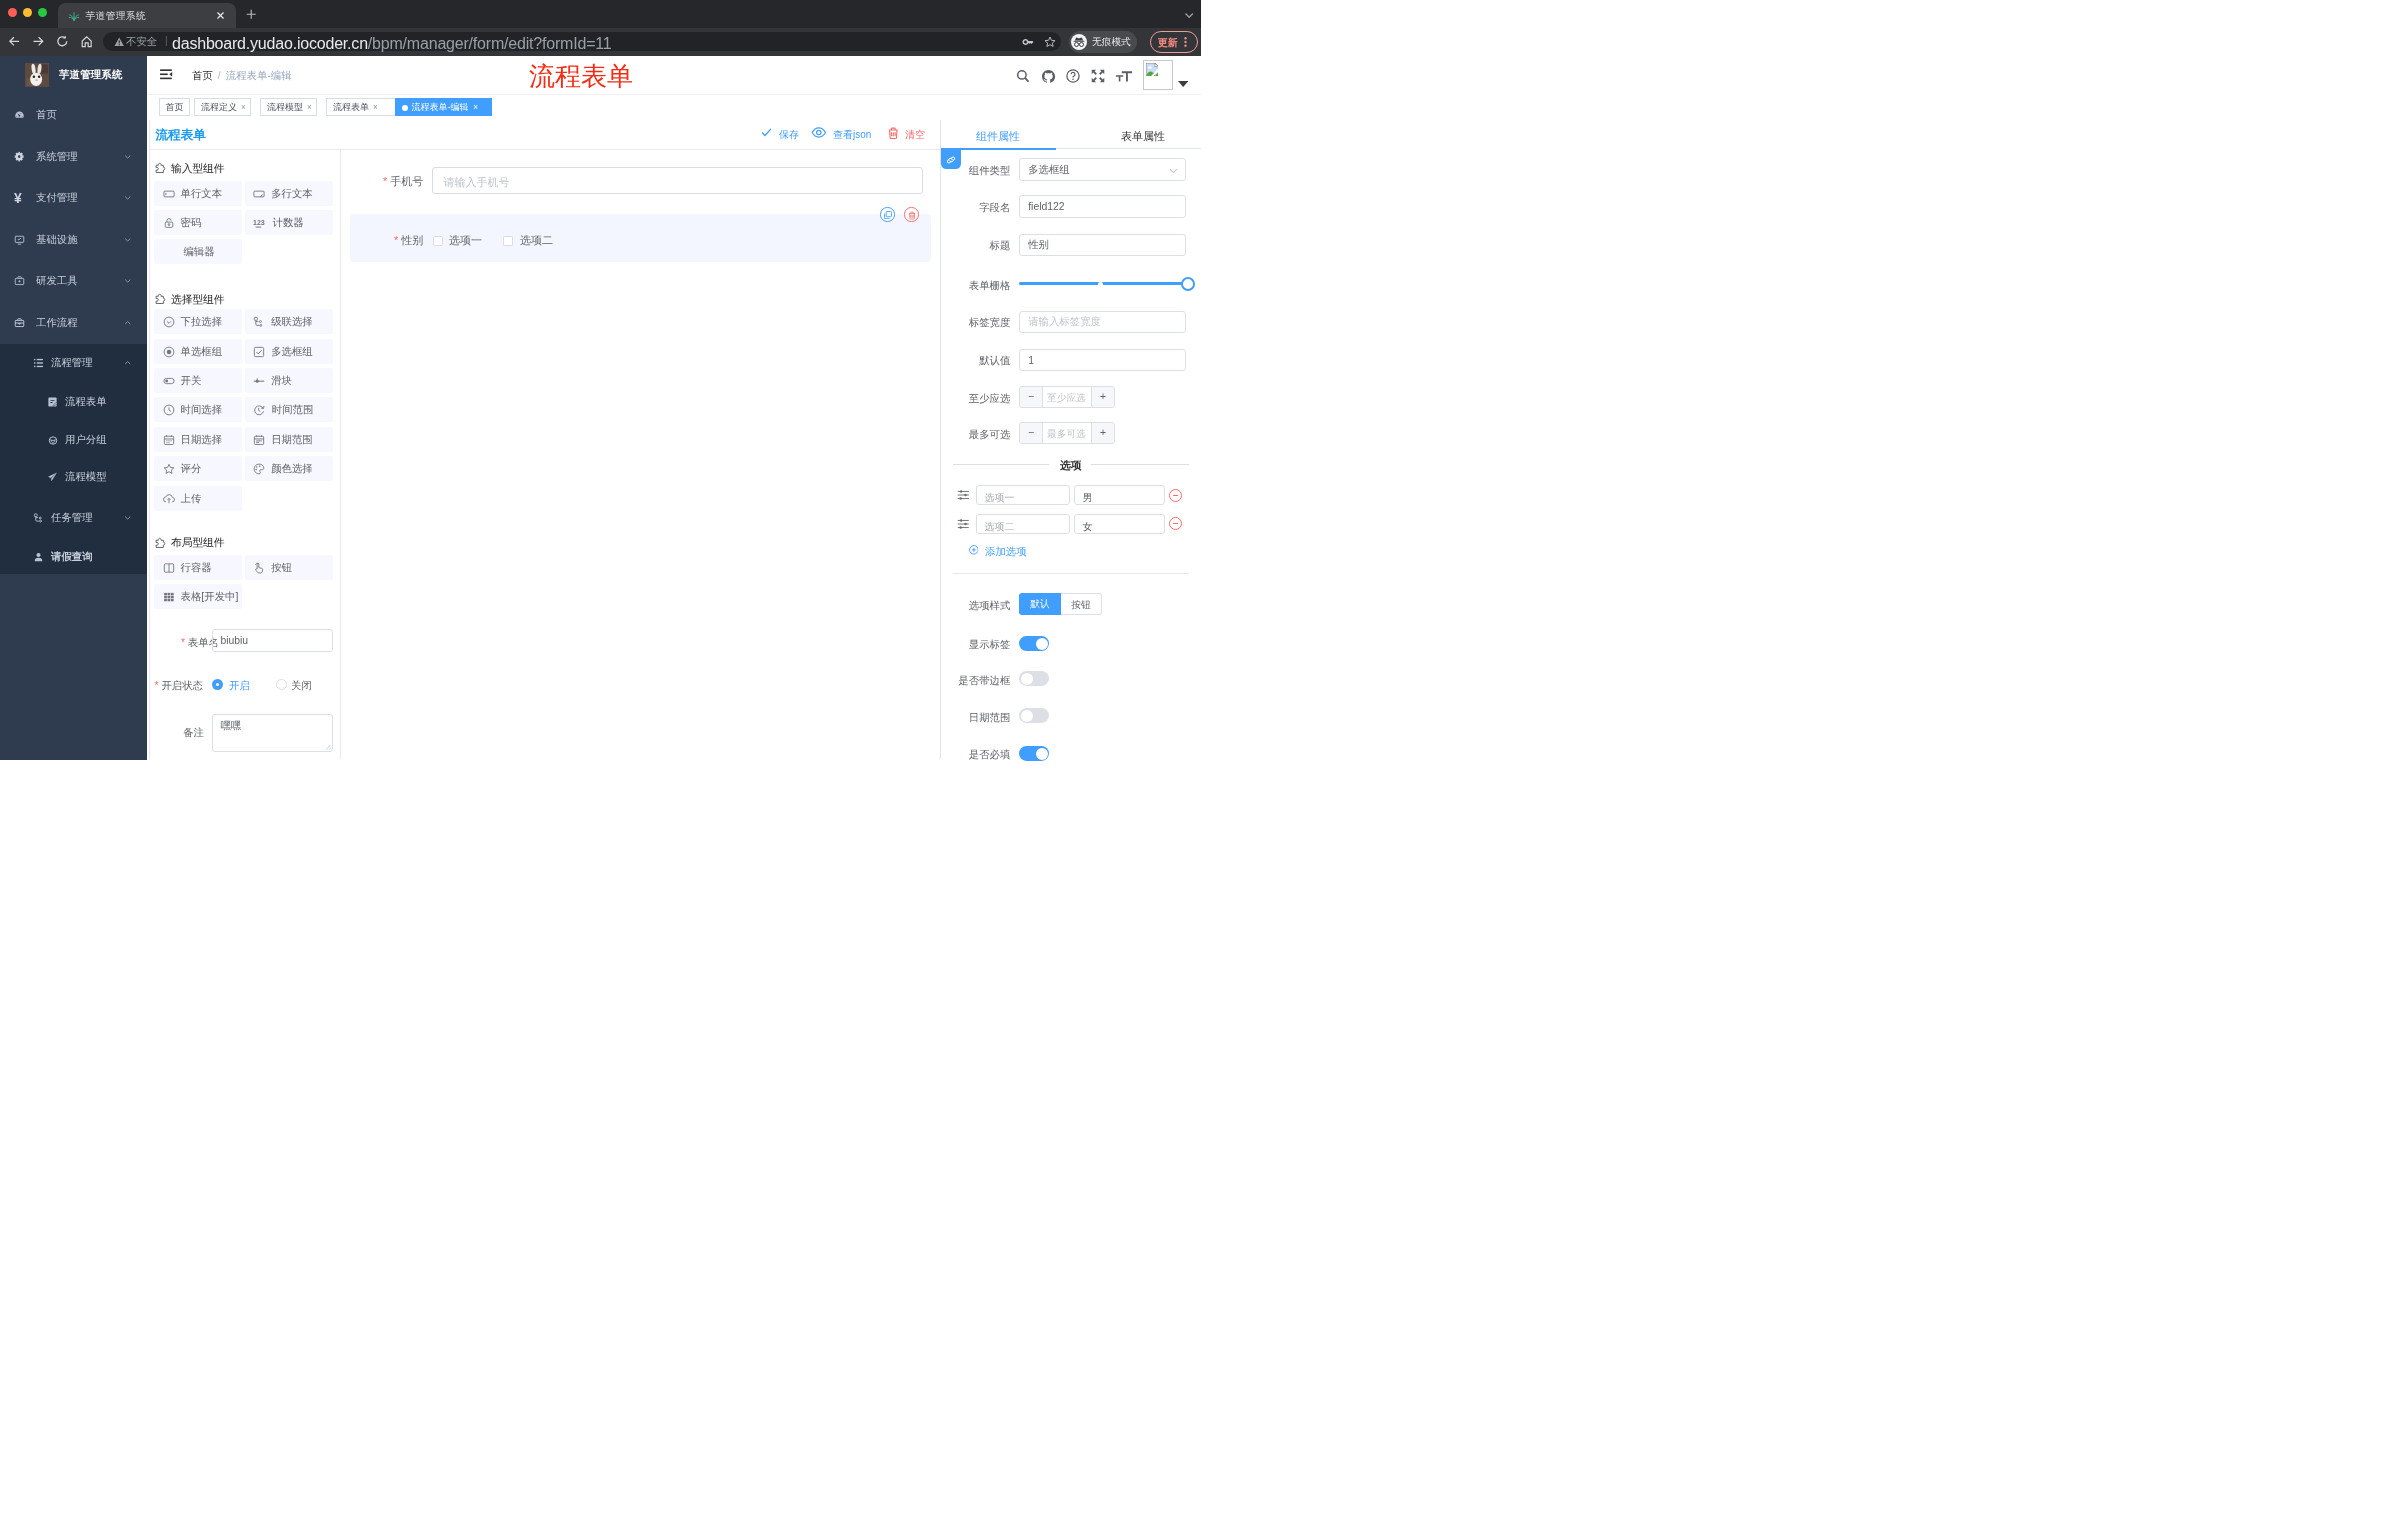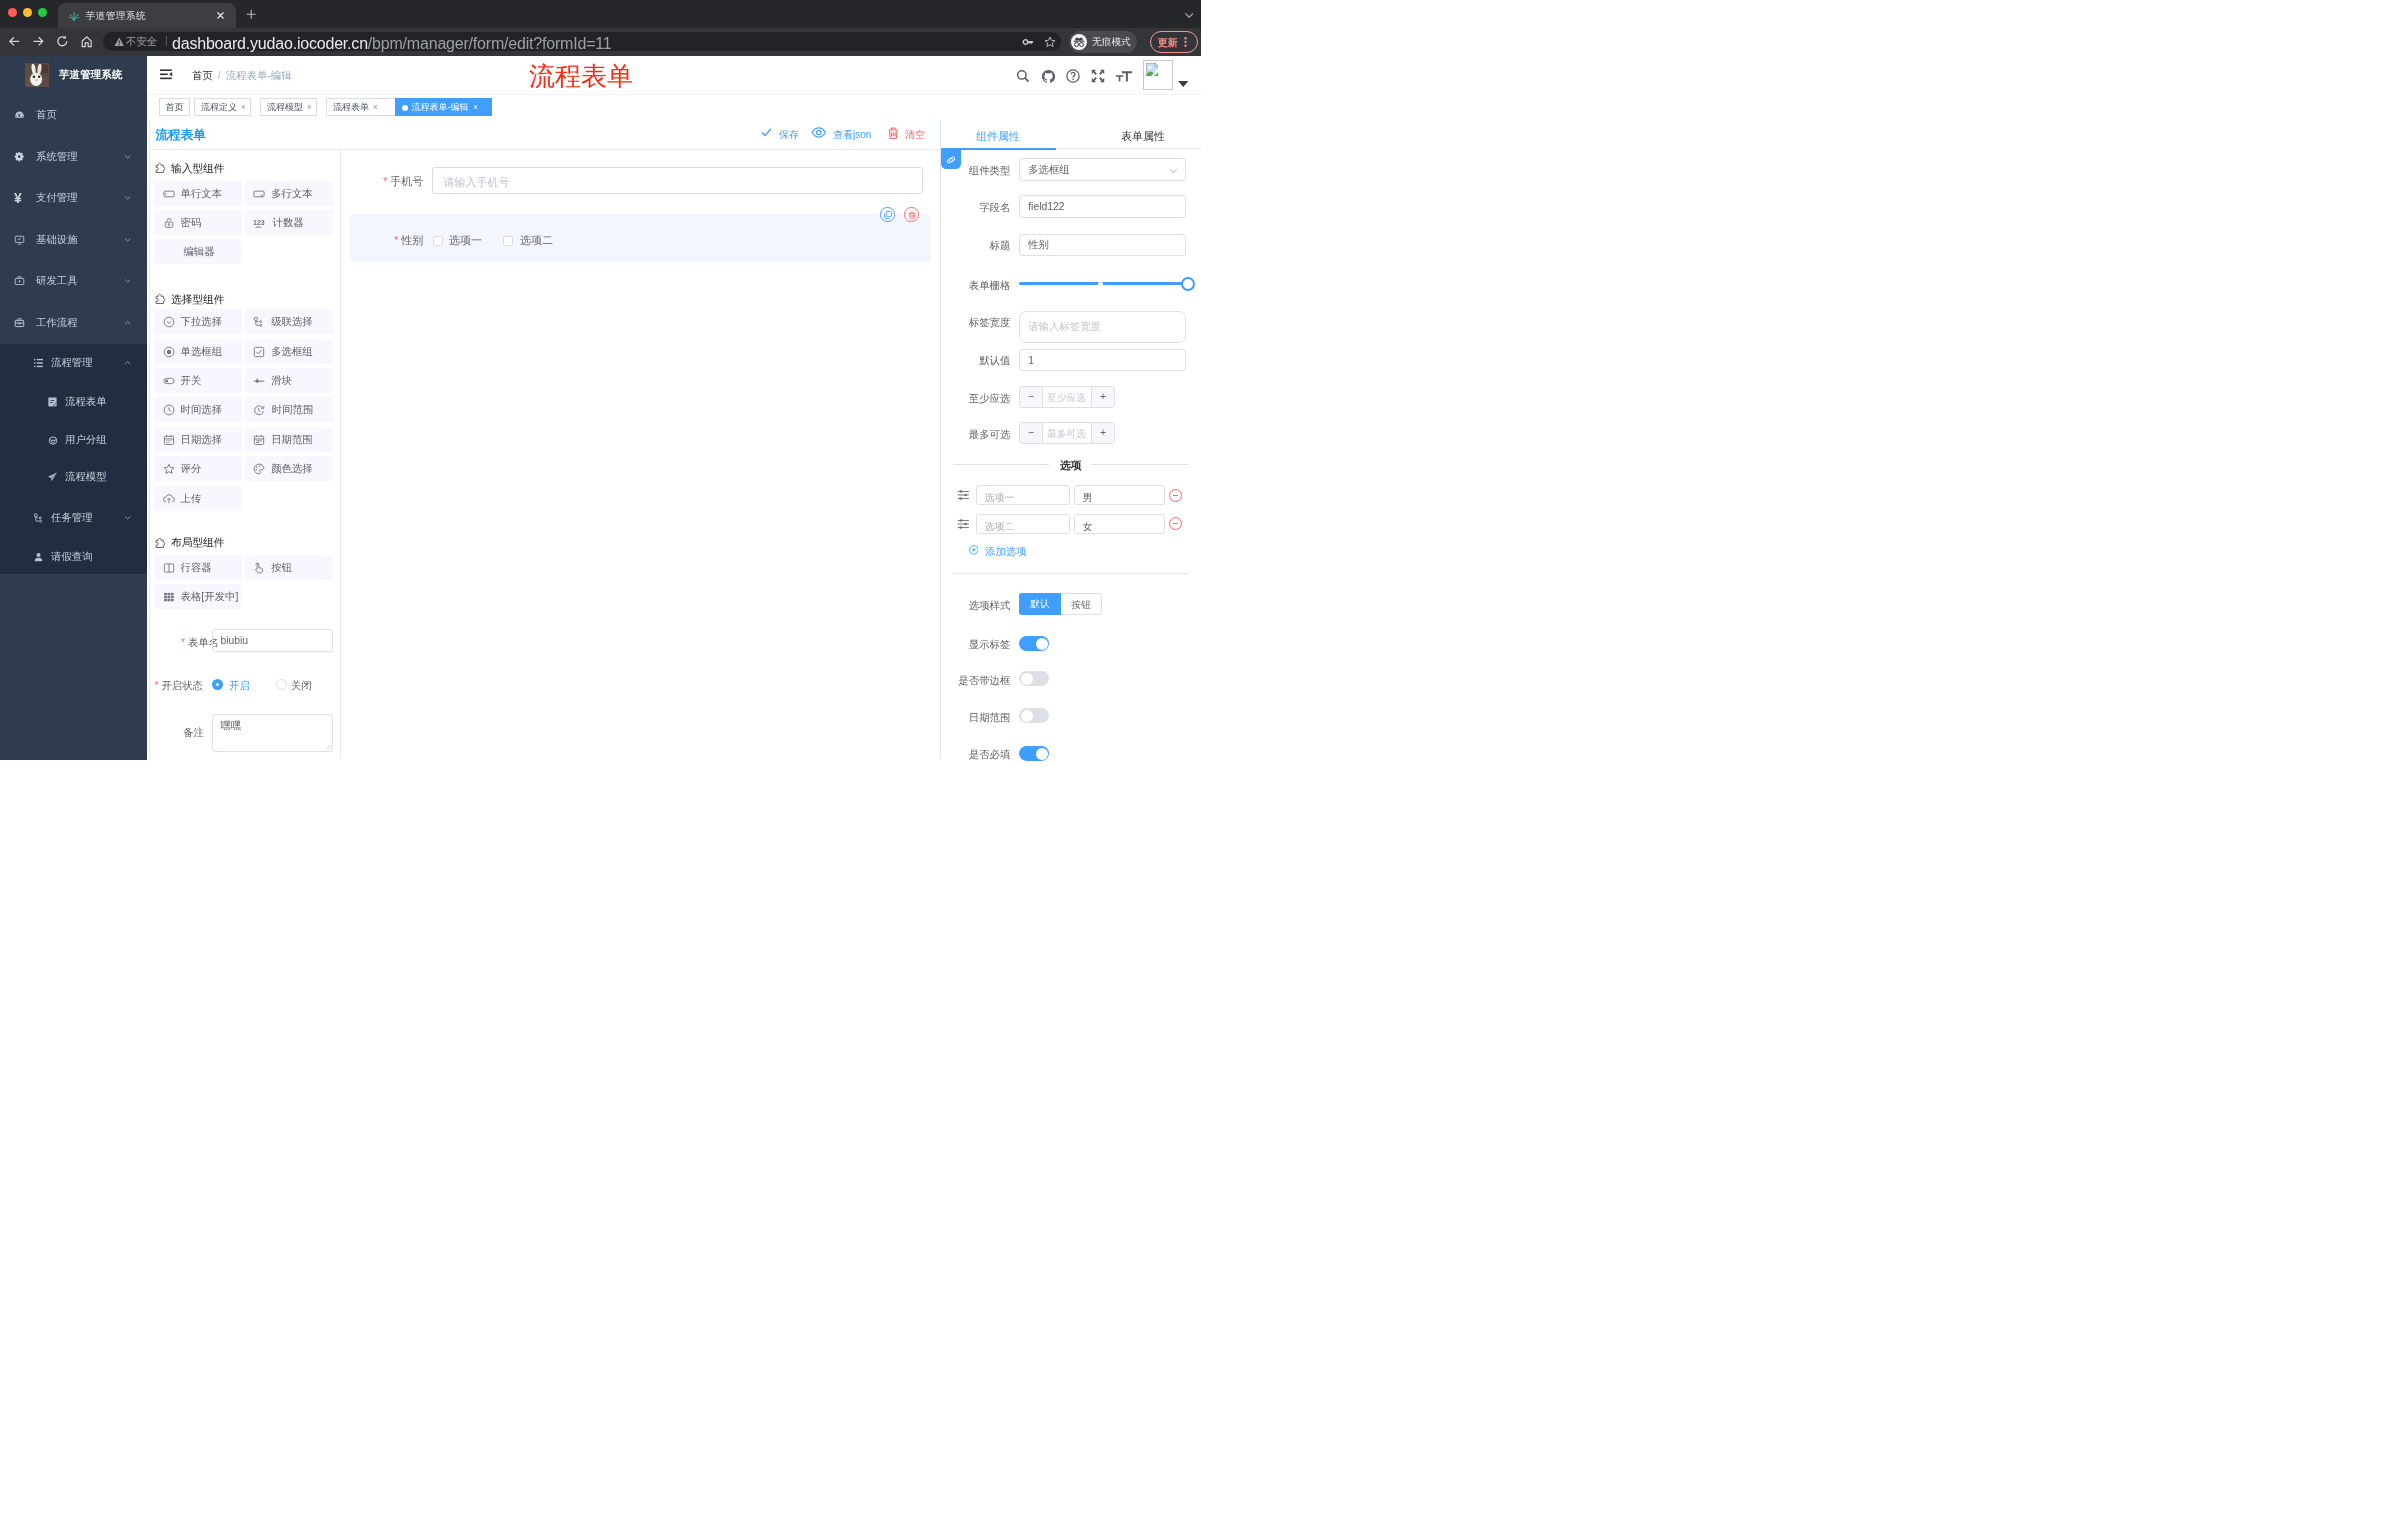--- a/index.html
+++ b/index.html
@@ -238,21 +238,21 @@
           <path d="M4 6 V11 A1.5 1.5 0 0 0 5.5 12.5 H9"></path>
           <path d="M4 7.5 H7.5"></path>
           <circle cx="10.5" cy="8" r="1.4"></circle>
           <circle cx="11" cy="12.5" r="1.4"></circle>
         </svg>
       <span class="mtext" style="left:51px">任务管理</span>
       <svg class="chev" viewBox="0 0 10 10">
           <path d="M1.5 3 L5 6.5 L8.5 3" stroke="#8d99a6" stroke-width="1.3" fill="none"></path>
         </svg>
     </div>
-    <div class="mitem" style="top:194px;height:37px;">
+    <div class="mitem" style="top:194px;height:37px;font-weight:bold;">
       <svg class="abs" style="left:33px;top:50%;transform:translateY(-50%)" width="11" height="11" viewBox="0 0 16 16" fill="#b6c2d1">
           <circle cx="8" cy="5" r="3"></circle>
           <path d="M2.5 14 A5.5 4.8 0 0 1 13.5 14 Z"></path>
         </svg>
       <span class="mtext" style="left:51px">请假查询</span>
     </div>
   </div>
 </div>
 
 <div id="navbar">
@@ -563,21 +563,21 @@
   </div>
   <span class="rlabel" style="left:-19.7px;top:81px;">字段名</span>
   <div class="rinput" style="top:75px;height:23px;">field122</div>
   <span class="rlabel" style="left:-19.7px;top:119px;">标题</span>
   <div class="rinput" style="top:114px;height:22px;">性别</div>
   <span class="rlabel" style="left:-19.7px;top:159px;">表单栅格</span>
   <div class="abs" style="left:78px;top:162px;width:174px;height:3.4px;border-radius:2.2px;background:#409eff;"></div>
   <div class="abs" style="left:157px;top:162px;width:4.5px;height:4.5px;border-radius:50%;background:#fff;"></div>
   <div class="abs" style="left:240px;top:157px;width:14px;height:14px;border-radius:50%;background:#fff;border:2.6px solid #409eff;"></div>
   <span class="rlabel" style="left:-19.7px;top:196px;">标签宽度</span>
-  <div class="rinput ph" style="top:191px;height:32px;border-radius:7px;">请输入标签宽度</div>
+  <div class="rinput ph" style="top:191px;height:22px;">请输入标签宽度</div>
   <span class="rlabel" style="left:-19.7px;top:234px;">默认值</span>
   <div class="rinput" style="top:229px;height:22px;">1</div>
   <span class="rlabel" style="left:-19.7px;top:272px;">至少应选</span>
   <div class="abs" style="left:78px;top:266px;width:96px;height:22px;border:0.7px solid #dcdfe6;border-radius:3px;overflow:hidden;">
     <div class="abs" style="left:0;top:0;width:23px;height:22px;background:#f5f7fa;border-right:0.7px solid #dcdfe6;text-align:center;line-height:20px;color:#606266;font-size:10.4px;">−</div>
     <span class="abs" style="left:27px;top:5.2px;font-size:9.7px;color:#bfc4cc;">至少应选</span>
     <div class="abs" style="right:0;top:0;width:23px;height:22px;background:#f5f7fa;border-left:0.7px solid #dcdfe6;text-align:center;line-height:20px;color:#606266;font-size:10.4px;">+</div>
   </div>
   <span class="rlabel" style="left:-19.7px;top:308px;">最多可选</span>
   <div class="abs" style="left:78px;top:302px;width:96px;height:22px;border:0.7px solid #dcdfe6;border-radius:3px;overflow:hidden;">

